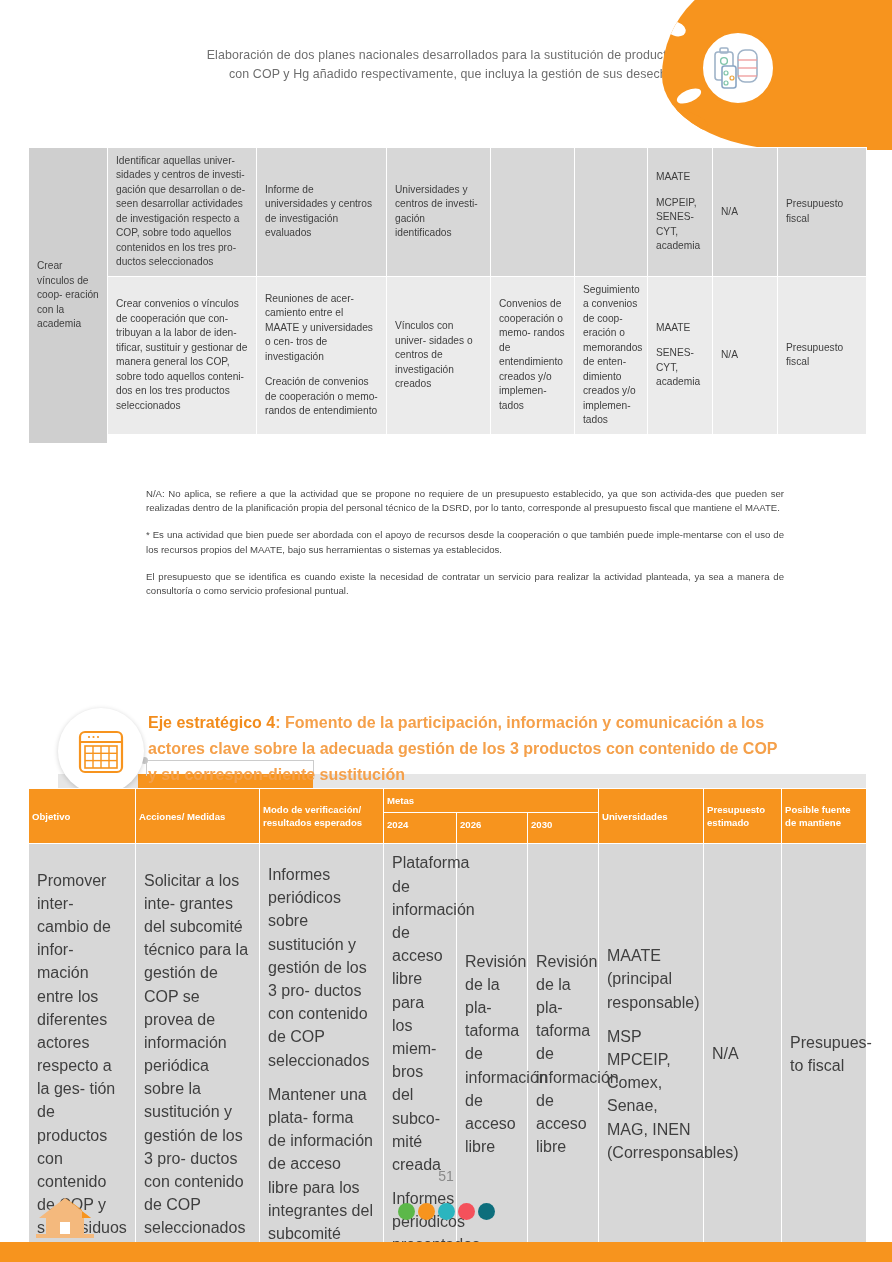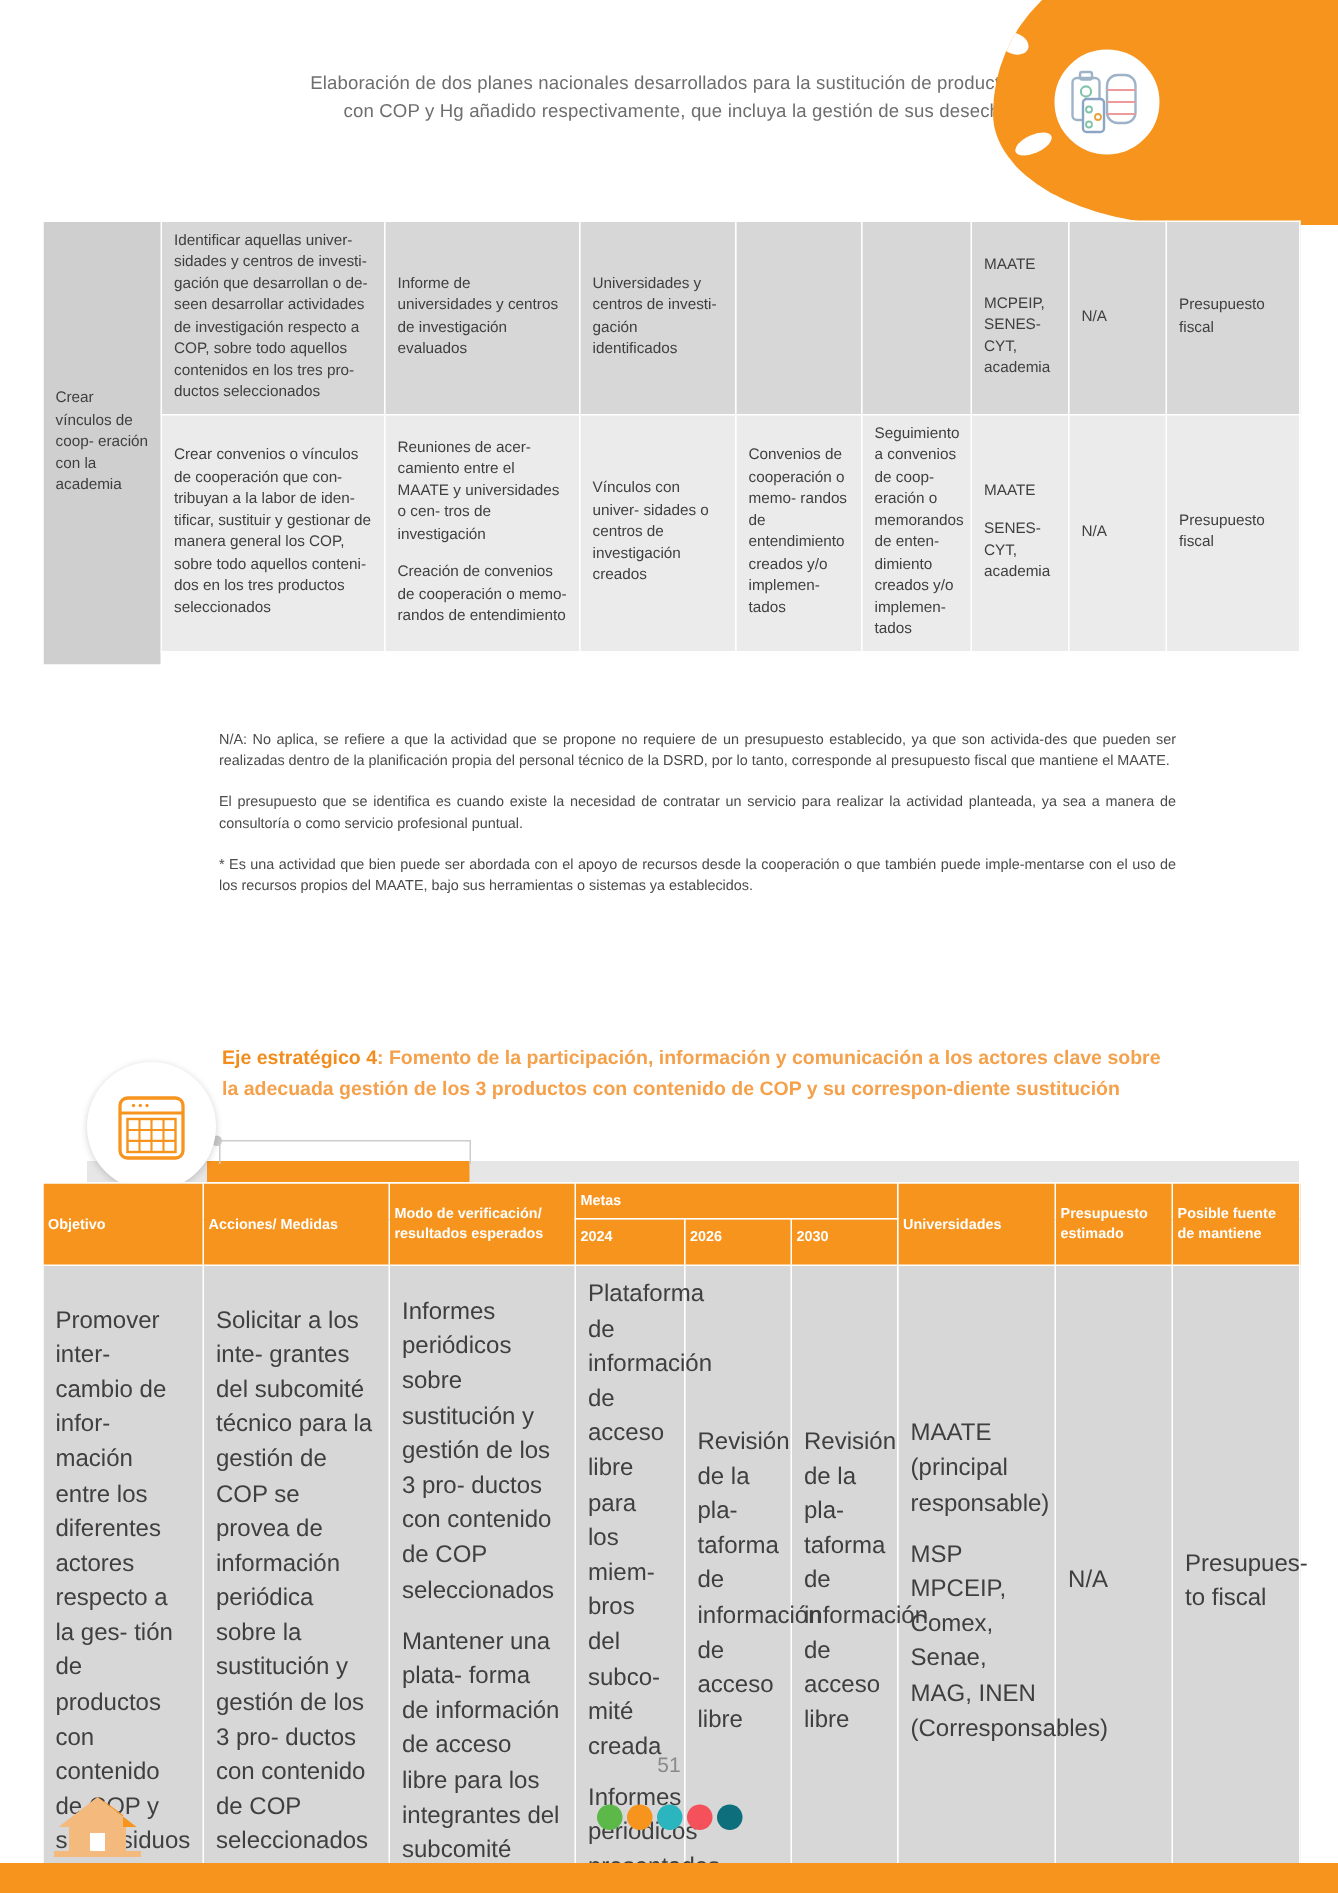--- a/index.html
+++ b/index.html
@@ -126,23 +126,23 @@
 
   
   .eje-wrap {
     position: absolute;
     left: 28px; top: 694px;
     width: 838px;
     height: 92px;
   }
   .eje-text {
     position: absolute;
-    left: 120px; top: 0;
+    left: 120px; top: 16px;
     width: 640px;
-    font-size: 13px;
+    font-size: 16px;
     line-height: 1.62;
     color: #f5a04a;
     font-weight: bold;
   }
   .eje-text .eje-strong { color: #f28c1c; }
   .eje-bar-gray {
     position: absolute;
     left: 30px; top: 80px;
     width: 808px; height: 14px;
     background: #e6e6e6;
@@ -319,22 +319,22 @@
       <td>Presupuesto fiscal</td>
     </tr>
     <tr class="t1-gap">
       <td colspan="8" style="background:#ffffff;border:none;padding:0"></td>
     </tr>
   </tbody>
 </table>
 
 <div class="notes">
   <p>N/A: No aplica, se refiere a que la actividad que se propone no requiere de un presupuesto establecido, ya que son activida-des que pueden ser realizadas dentro de la planificación propia del personal técnico de la DSRD, por lo tanto, corresponde al presupuesto fiscal que mantiene el MAATE.</p>
+  <p>* Es una actividad que bien puede ser abordada con el apoyo de recursos desde la cooperación o que también puede imple-mentarse con el uso de los recursos propios del MAATE, bajo sus herramientas o sistemas ya establecidos.</p>
   <p>El presupuesto que se identifica es cuando existe la necesidad de contratar un servicio para realizar la actividad planteada, ya sea a manera de consultoría o como servicio profesional puntual.</p>
-  <p>* Es una actividad que bien puede ser abordada con el apoyo de recursos desde la cooperación o que también puede imple-mentarse con el uso de los recursos propios del MAATE, bajo sus herramientas o sistemas ya establecidos.</p>
 </div>
 
 <div class="eje-wrap">
   <div class="eje-bar-gray"></div>
   <div class="eje-bar-orange"></div>
   <div class="eje-connector"></div>
   <div class="eje-dot"></div>
   <div class="eje-circle">
     <svg width="50" height="50" viewBox="0 0 50 50">
       <rect x="4" y="6" width="42" height="40" rx="5" fill="none" stroke="#f7941e" stroke-width="2.2"></rect>

